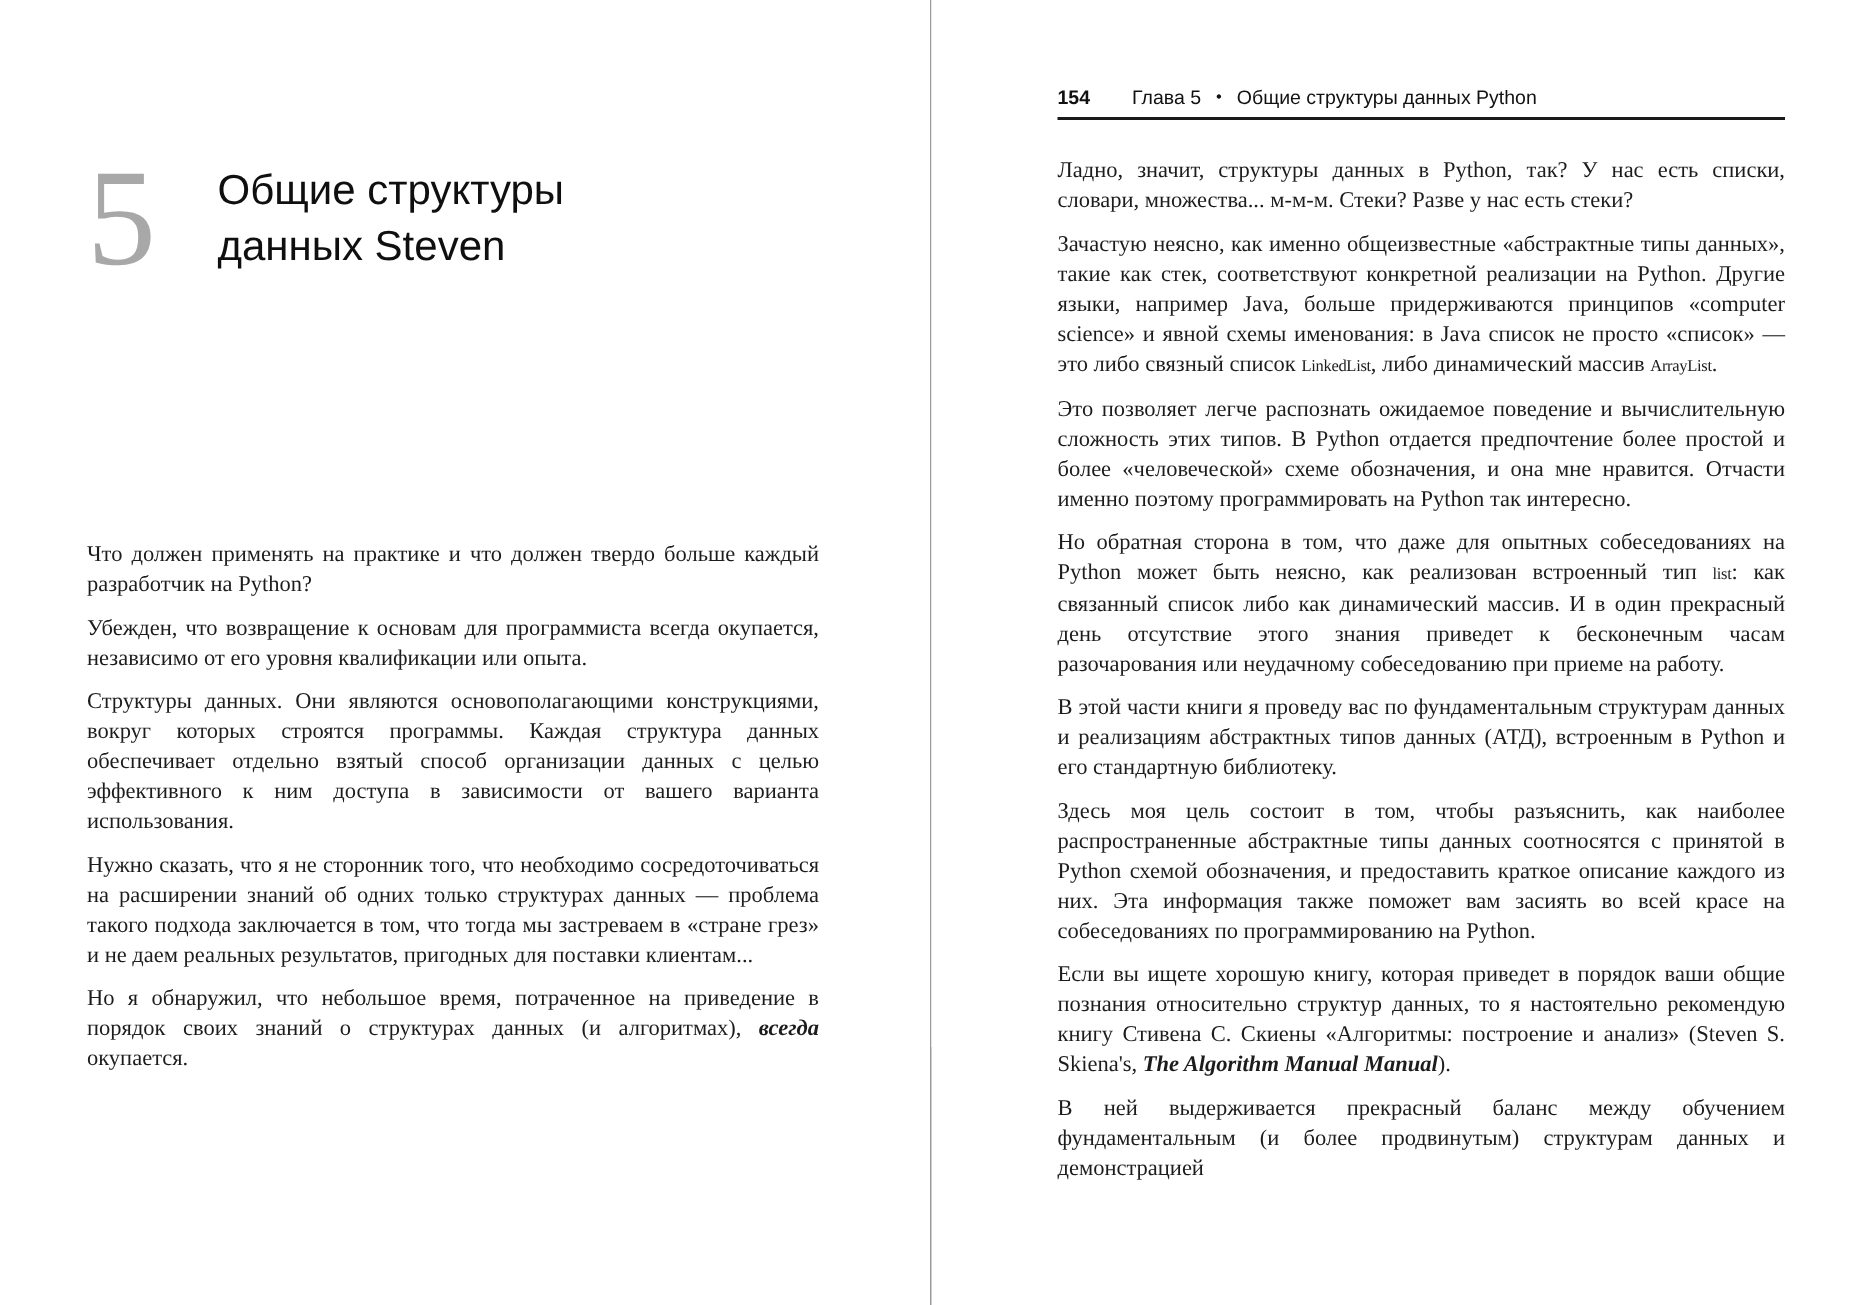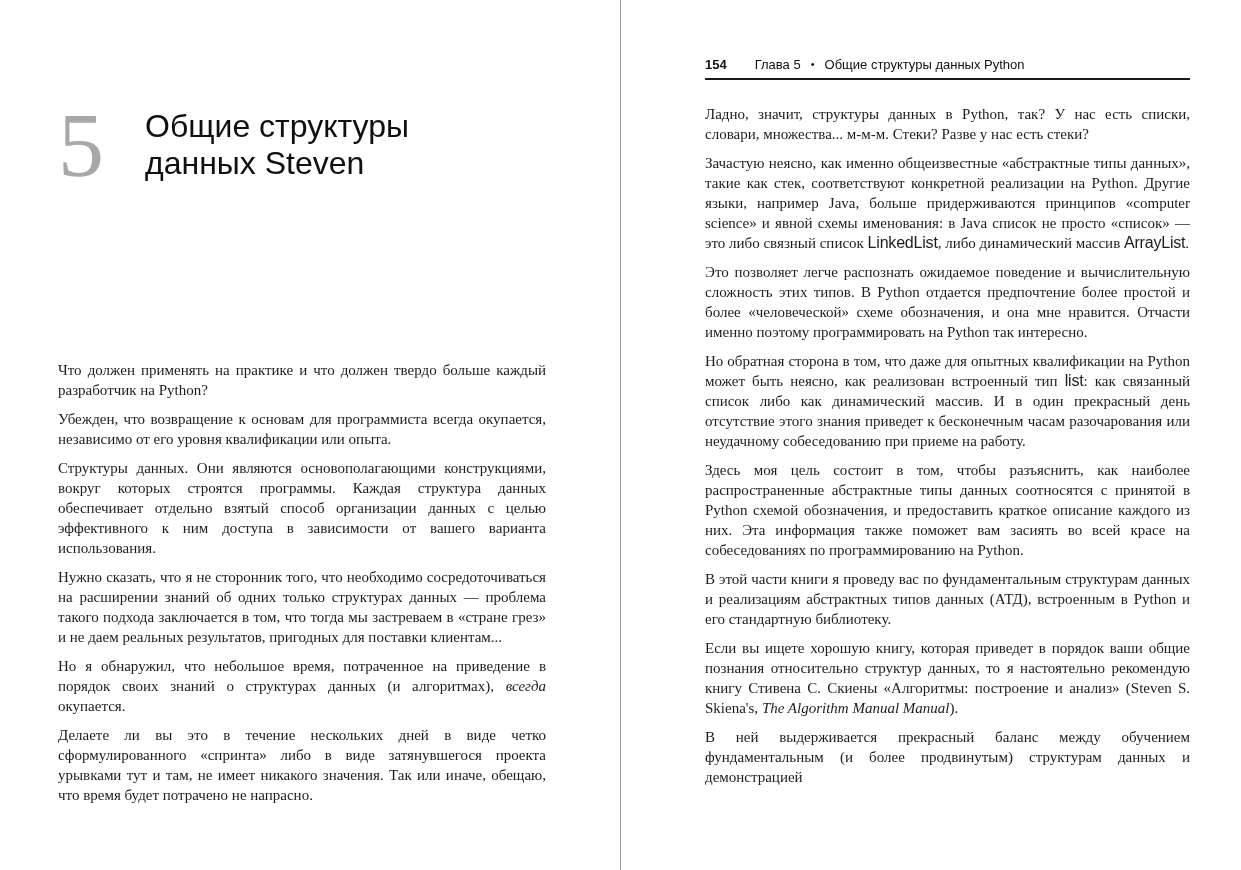--- a/index.html
+++ b/index.html
@@ -21,38 +21,38 @@
 
   
   .chapter-opening { position: absolute; left: 58px; top: 106px; display: flex; align-items: flex-start; }
   .chapter-number {
     font-family: "Liberation Serif", serif;
     font-size: 92px; line-height: 78px;
     color: #a8a8a8; width: 87px; flex: 0 0 87px;
   }
   .chapter-title {
     font-family: "Liberation Sans", sans-serif;
-    font-size: 32px; font-weight: 400; line-height: 37px;
+    font-size: 28px; font-weight: 400; line-height: 37px;
     color: #0f0f0f; padding-top: 2px;
   }
 
   
   .body-copy {
     position: absolute; width: 488px;
     font-size: 15px; line-height: 20px;
     text-align: justify;
   }
   .page-left .body-copy { left: 58px; top: 360px; }
   .page-right .body-copy { left: 84px; top: 104px; width: 485px; }
   .para { margin-bottom: 9px; }
   .para:last-child { margin-bottom: 0; }
-  .em { font-style: italic; }
+  .em { font-style: italic; font-weight: bold; }
   .code {
-    font-family: Liberation Sans, sans-serif;
-    font-size: 16px; letter-spacing: -0.2px;
+    font-family: Liberation Serif, serif;
+    font-size: 11px; letter-spacing: -0.2px;
   }
 
   
   .running-head {
     position: absolute; left: 84px; top: 57px; width: 485px;
     font-family: "Liberation Sans", sans-serif;
     font-size: 13px; color: #111; white-space: nowrap;
   }
   .page-num { font-weight: 700; margin-right: 28px; }
   .chap-label { margin-right: 10px; }
@@ -72,37 +72,36 @@
       <div class="chapter-number">5</div>
       <h1 class="chapter-title"><span>Общие структуры</span><br><span>данных Steven</span></h1>
     </header>
 
     <div class="body-copy">
       <p class="para">Что должен применять на практике и что должен твердо больше каждый разработчик на Python?</p>
       <p class="para">Убежден, что возвращение к основам для программиста всегда окупается, независимо от его уровня квалификации или опыта.</p>
       <p class="para">Структуры данных. Они являются основополагающими конструкциями, вокруг которых строятся программы. Каждая структура данных обеспечивает отдельно взятый способ организации данных с целью эффективного к ним доступа в зависимости от вашего варианта использования.</p>
       <p class="para">Нужно сказать, что я не сторонник того, что необходимо сосредоточиваться на расширении знаний об одних только структурах данных — проблема такого подхода заключается в том, что тогда мы застреваем в «стране грез» и не даем реальных результатов, пригодных для поставки клиентам...</p>
       <p class="para"><span>Но я обнаружил, что небольшое время, потраченное на приведение в порядок своих знаний о структурах данных (и алгоритмах), </span><em class="em">всегда</em><span> окупается.</span></p>
-      <p class="para">Делаете ли вы это в течение нескольких дней в виде четко сформулированного «спринта» либо в виде затянувшегося проекта урывками тут и там, не имеет никакого значения. Так или иначе, обещаю, что время будет потрачено не напрасно.</p>
     </div>
   </section>
 
   <div class="spine"></div>
 
   <section class="page page-right">
     <header class="running-head">
       <span class="page-num">154</span><span class="chap-label">Глава 5</span><span class="bullet">•</span><span class="head-title">Общие структуры данных Python</span>
     </header>
     <div class="head-rule"></div>
 
     <div class="body-copy">
       <p class="para">Ладно, значит, структуры данных в Python, так? У нас есть списки, словари, множества... м-м-м. Стеки? Разве у нас есть стеки?</p>
       <p class="para"><span>Зачастую неясно, как именно общеизвестные «абстрактные типы данных», такие как стек, соответствуют конкретной реализации на Python. Другие языки, например Java, больше придерживаются принципов «computer science» и явной схемы именования: в Java список не просто «список» — это либо связный список </span><code class="code">LinkedList</code><span>, либо динамический массив </span><code class="code">ArrayList</code><span>.</span></p>
       <p class="para">Это позволяет легче распознать ожидаемое поведение и вычислительную сложность этих типов. В Python отдается предпочтение более простой и более «человеческой» схеме обозначения, и она мне нравится. Отчасти именно поэтому программировать на Python так интересно.</p>
-      <p class="para"><span>Но обратная сторона в том, что даже для опытных квалификации на Python может быть неясно, как реализован встроенный тип </span><code class="code">list</code><span>: как связанный список либо как динамический массив. И в один прекрасный день отсутствие этого знания приведет к бесконечным часам разочарования или неудачному собеседованию при приеме на работу.</span></p>
+      <p class="para"><span>Но обратная сторона в том, что даже для опытных собеседованиях на Python может быть неясно, как реализован встроенный тип </span><code class="code">list</code><span>: как связанный список либо как динамический массив. И в один прекрасный день отсутствие этого знания приведет к бесконечным часам разочарования или неудачному собеседованию при приеме на работу.</span></p>
+      <p class="para">В этой части книги я проведу вас по фундаментальным структурам данных и реализациям абстрактных типов данных (АТД), встроенным в Python и его стандартную библиотеку.</p>
       <p class="para">Здесь моя цель состоит в том, чтобы разъяснить, как наиболее распространенные абстрактные типы данных соотносятся с принятой в Python схемой обозначения, и предоставить краткое описание каждого из них. Эта информация также поможет вам засиять во всей красе на собеседованиях по программированию на Python.</p>
-      <p class="para">В этой части книги я проведу вас по фундаментальным структурам данных и реализациям абстрактных типов данных (АТД), встроенным в Python и его стандартную библиотеку.</p>
       <p class="para"><span>Если вы ищете хорошую книгу, которая приведет в порядок ваши общие познания относительно структур данных, то я настоятельно рекомендую книгу Стивена С. Скиены «Алгоритмы: построение и анализ» (Steven S. Skiena's, </span><em class="em">The Algorithm Manual Manual</em><span>).</span></p>
       <p class="para">В ней выдерживается прекрасный баланс между обучением фундаментальным (и более продвинутым) структурам данных и демонстрацией</p>
     </div>
   </section>
 
 </div>
 
 </body></html>

